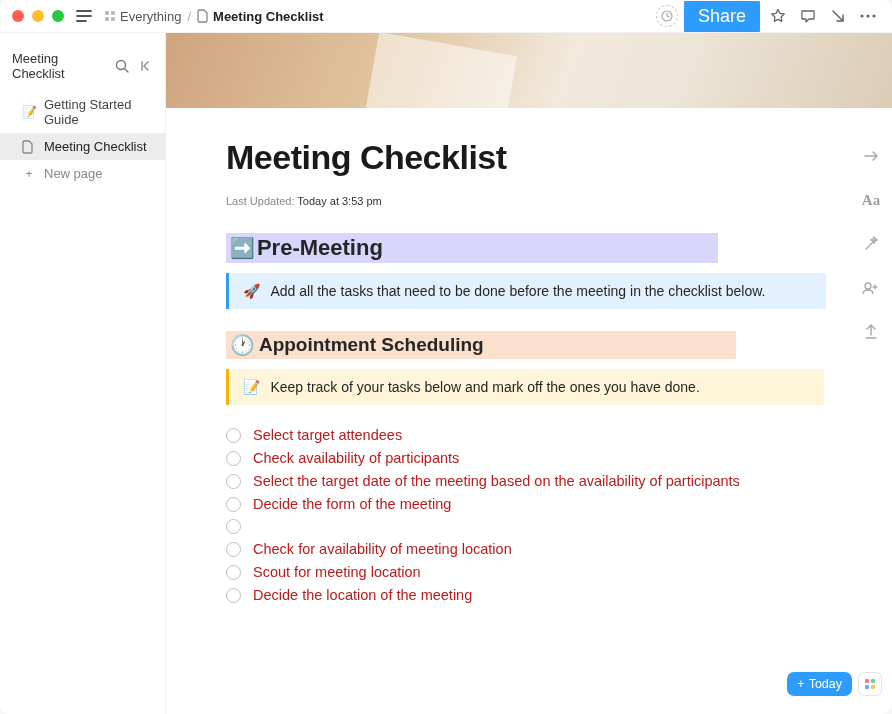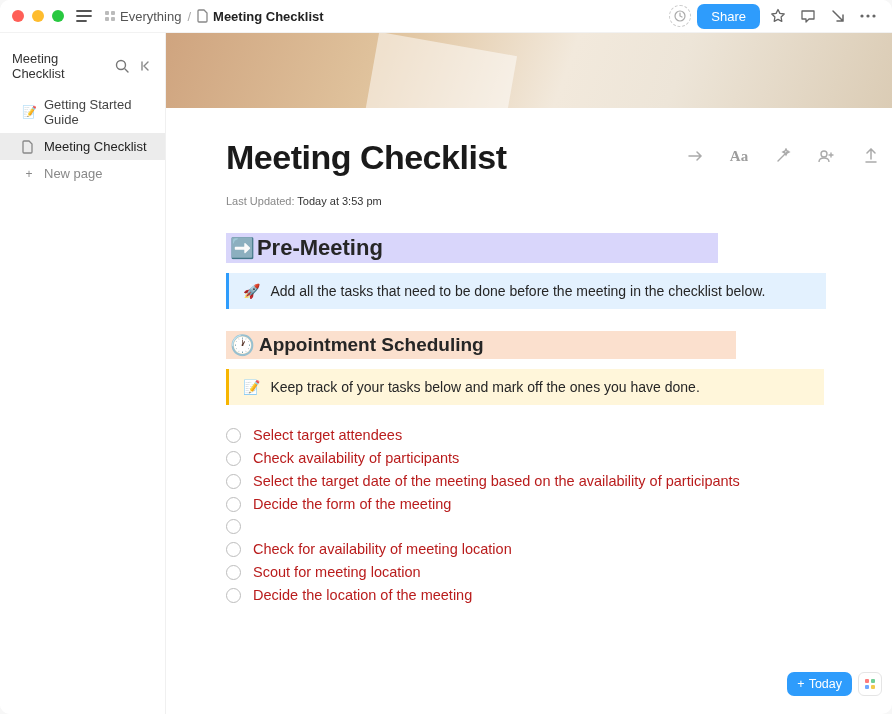--- a/index.html
+++ b/index.html
@@ -49,23 +49,23 @@
   font-size: 13px; color: #555;
 }
 .breadcrumb .crumb { display: flex; align-items: center; gap: 4px; }
 .breadcrumb .sep { color: #aaa; }
 .breadcrumb .current { font-weight: 600; color: #222; }
 .titlebar-spacer { flex: 1; }
 .share-btn {
   background: #2e9cfc;
   color: #fff;
   border: none;
-  border-radius: 7px;
+  border-radius: 1px;
   padding: 5px 14px;
-  font-size: 13px;
+  font-size: 18px;
   font-weight: 500;
   cursor: pointer;
 }
 .titlebar-right { display: flex; align-items: center; gap: 6px; }
 
 
 .body { flex: 1; display: flex; overflow: hidden; position: relative; }
 .sidebar {
   width: 166px;
   border-right: 1px solid rgba(0,0,0,0.06);
@@ -171,21 +171,21 @@
   border-radius: 50%;
   flex-shrink: 0;
 }
 
 
 .right-rail {
   position: absolute;
   right: 8px;
   top: 110px;
   display: flex;
-  flex-direction: row;
+  flex-direction: column;
   gap: 18px;
   align-items: center;
   color: #9d9d9d;
 }
 .right-rail .rail-icon {
   width: 26px; height: 26px;
   display: flex; align-items: center; justify-content: center;
   font-size: 15px;
   cursor: pointer;
 }

